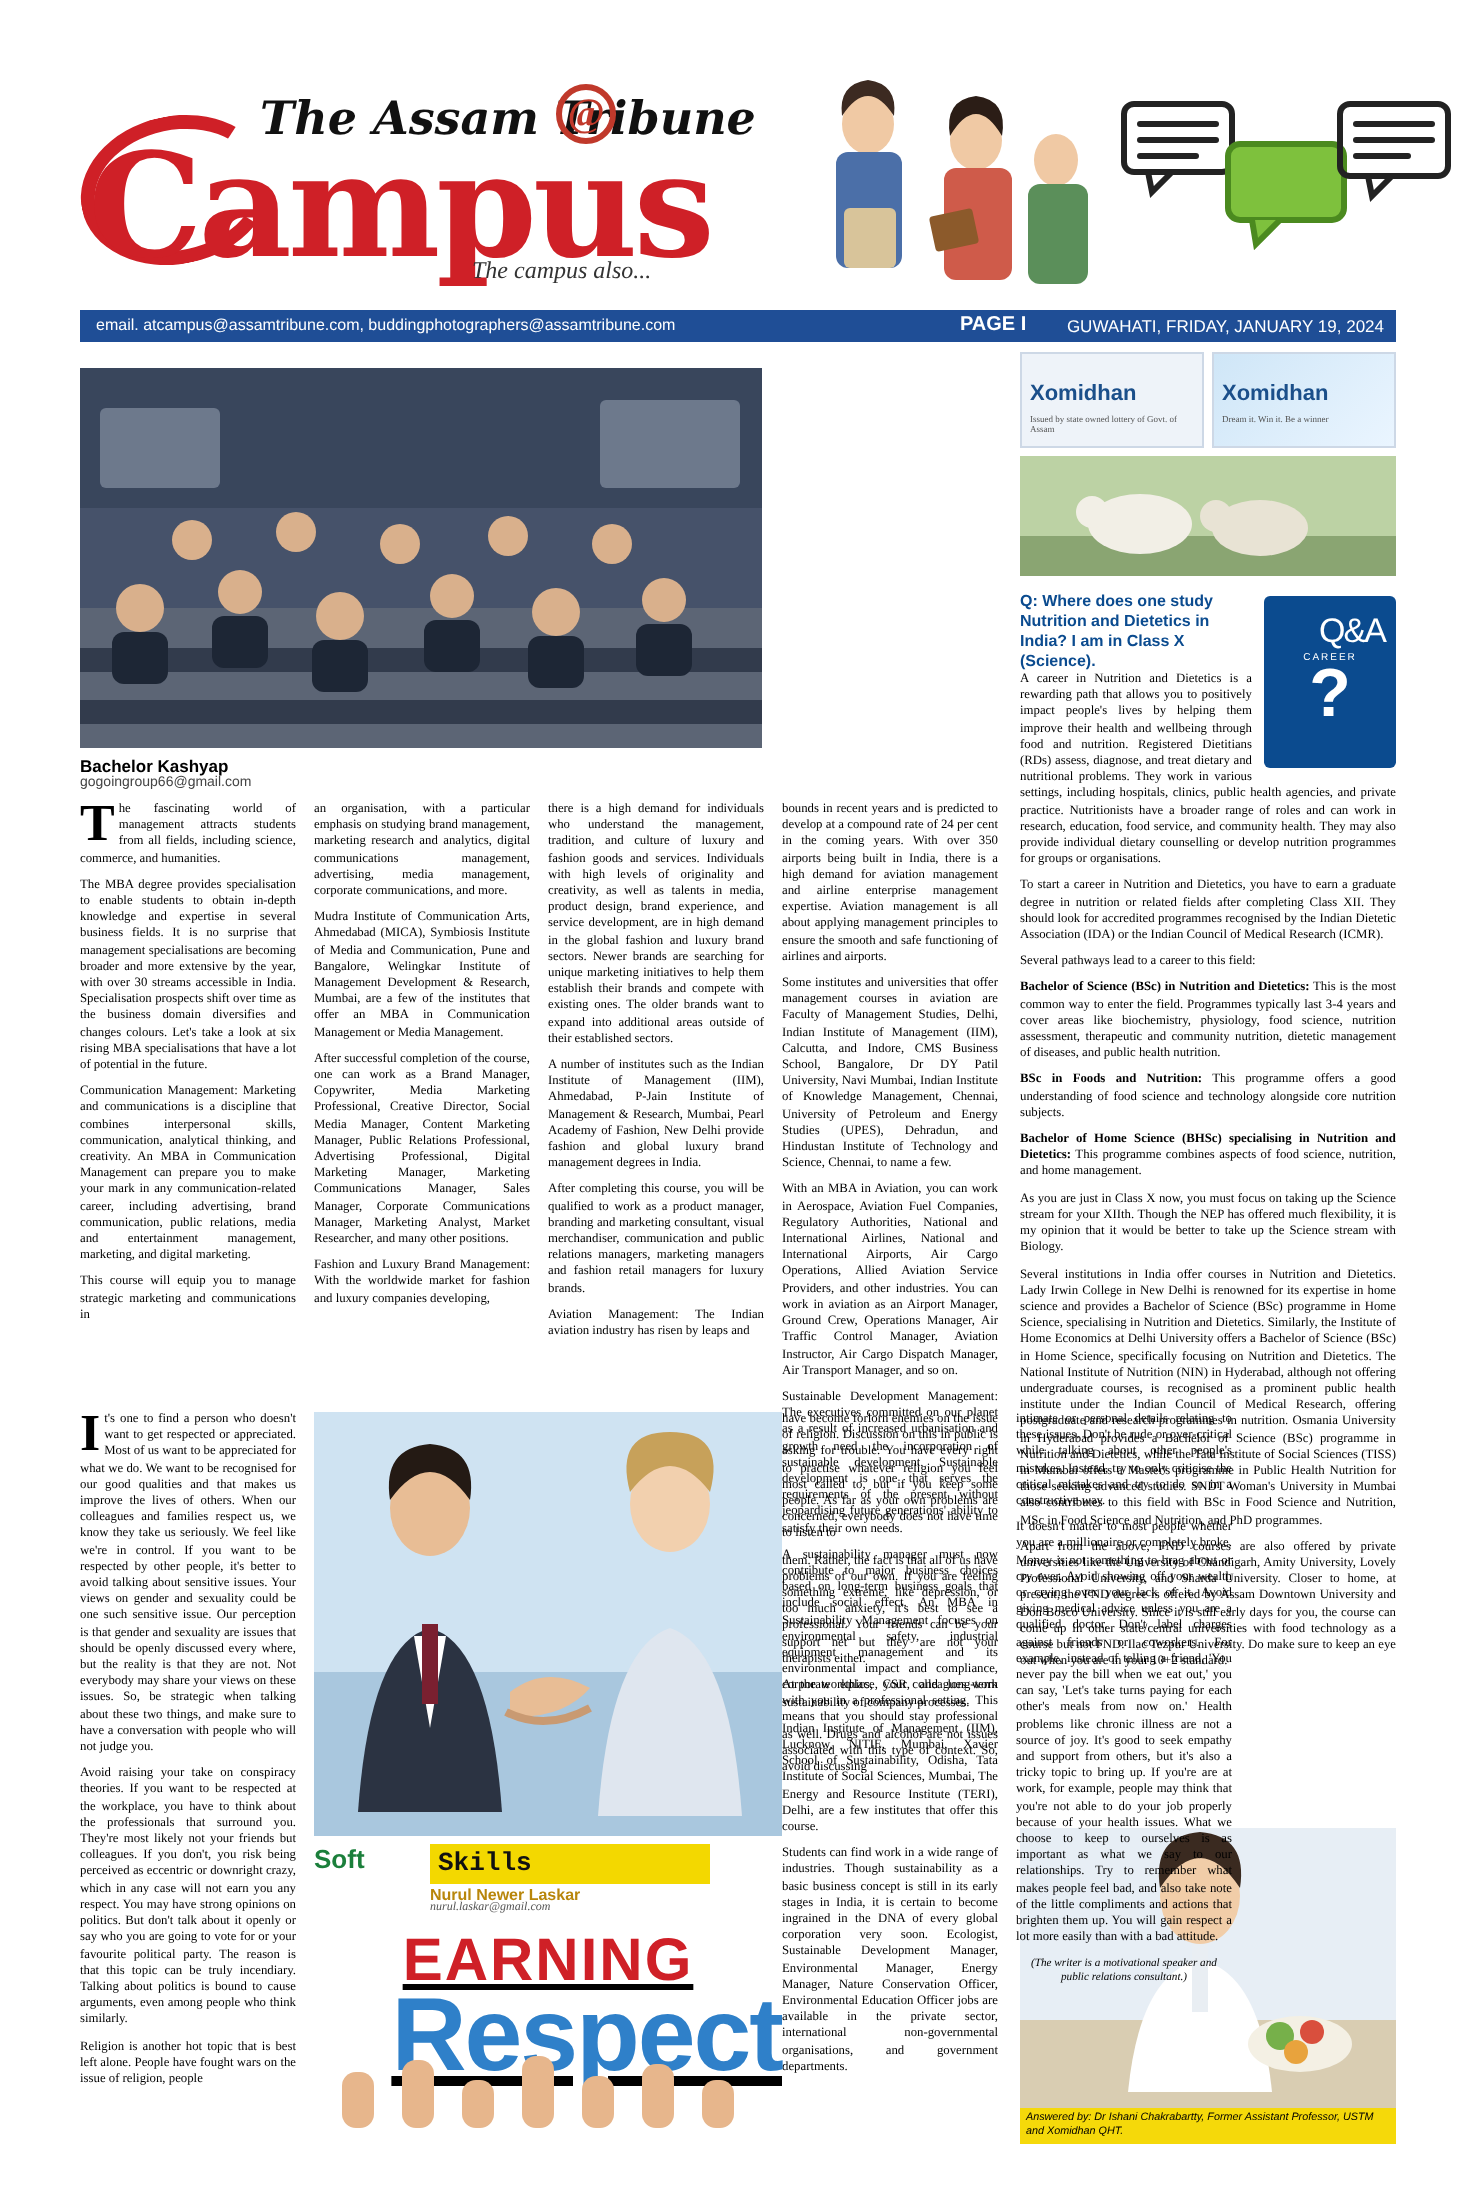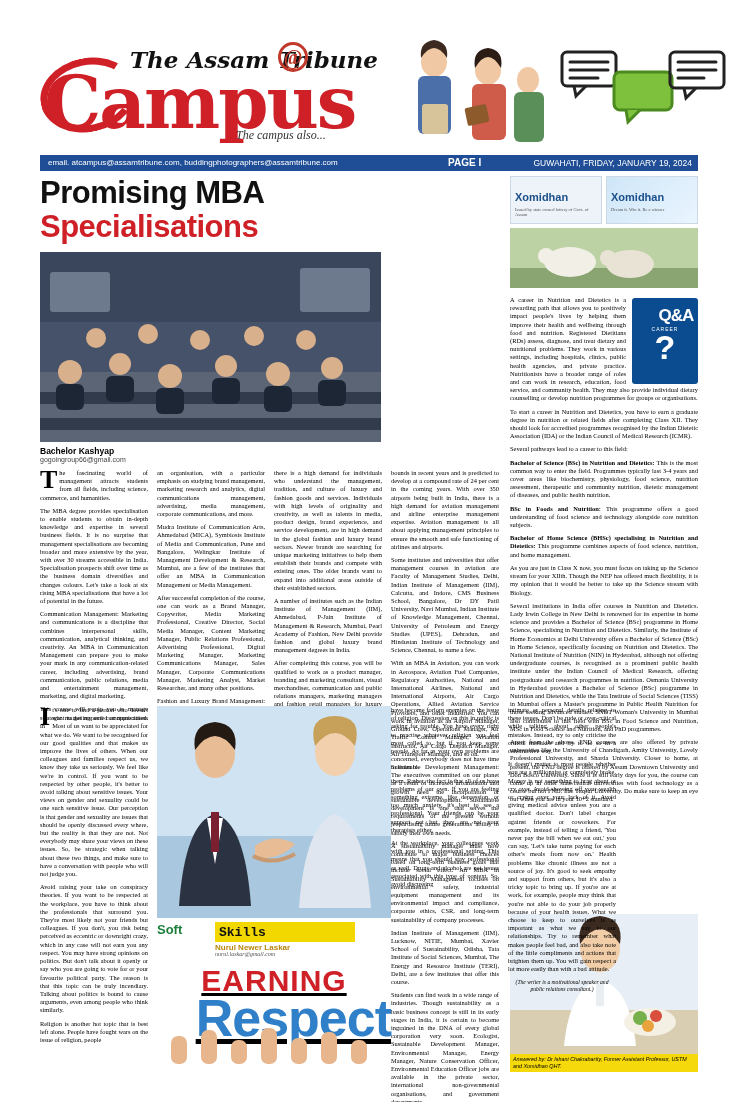--- a/index.html
+++ b/index.html
@@ -27,21 +27,21 @@
   .red-swoosh { position:absolute; left:40px; top:58px; width:96px; height:74px; border:7px solid #cf2027;
                 border-right-color:transparent; border-radius:50%; transform:rotate(-12deg); }
 
   
   .mast-art { position:absolute; right:180px; top:26px; width:170px; height:120px; }
   .chat-bubbles { position:absolute; right:10px; top:46px; width:170px; height:90px; }
 
   
   .topbar { position:absolute; left:40px; top:155px; width:658px; height:16px; background:#1f4e96; }
   .topbar .email { position:absolute; left:8px; top:3px; color:#fff; font-size:8px; font-family:"Liberation Sans",sans-serif; }
-  .topbar .pagen { position:absolute; left:408px; top:2px; color:#fff; font-size:10px; font-weight:bold; font-family:"Liberation Sans",sans-serif; }
+  .topbar .pagen { position:absolute; left:440px; top:2px; color:#fff; font-size:10px; font-weight:bold; font-family:"Liberation Sans",sans-serif; }
   .topbar .place { position:absolute; right:6px; top:3px; color:#fff; font-size:8.5px; font-family:"Liberation Sans",sans-serif; }
 
   
   .content { position:absolute; left:40px; top:176px; width:658px; }
 
   .headline { font-family:"Liberation Sans", sans-serif; font-weight:bold; color:#111;
               font-size:31px; line-height:34px; letter-spacing:-0.5px; }
   .headline .red { color:#cf2027; }
 
   .lead-photo { width:341px; height:190px; margin-top:8px; position:relative; overflow:hidden;
@@ -62,21 +62,21 @@
   .ad .logo { position:absolute; left:4px; top:14px; font-family:"Liberation Sans",sans-serif;
               font-size:11px; font-weight:bold; color:#1b4f8a; }
   .ad .tag { position:absolute; left:4px; top:30px; font-size:4.5px; color:#555; }
   .ad2 { background:linear-gradient(135deg,#cfe6f7,#eaf5ff); }
   .cowbg { width:188px; height:60px; margin-top:4px; background:linear-gradient(90deg,#bdd5a8,#8fae77,#cfd8b0); position:relative; overflow:hidden; }
 
   .qbox { margin-top:8px; }
   .qtitle { font-family:"Liberation Sans",sans-serif; font-weight:bold; font-size:8px; color:#0b4b8f; line-height:10px; }
   .qa-badge { float:right; width:66px; height:86px; background:#0b4b8f; color:#fff; margin:2px 0 2px 6px;
               border-radius:3px; text-align:center; font-family:"Liberation Sans",sans-serif; position:relative; }
-  .qa-badge .qa { font-size:17px; font-weight:bold; padding-top:8px; letter-spacing:-1px;padding-left:22px; }
+  .qa-badge .qa { font-size:17px; font-weight:normal; padding-top:8px; letter-spacing:-1px;padding-left:22px; }
   .qa-badge .career { font-size:5px; letter-spacing:1px; }
   .qa-badge .qm { font-size:34px; font-weight:bold; line-height:30px; }
   .rail p { font-size:6.4px; line-height:8.2px; text-align:justify; margin:0 0 5px 0; }
   .rail .bullethead { font-weight:bold; }
 
   .doctor-photo { width:188px; height:140px; margin-top:4px; position:relative; overflow:hidden;
                   background:linear-gradient(180deg,#dfe9f3,#b9c9da); }
   .ansbar { width:188px; background:#f5d90a; font-size:5.4px; padding:2px 3px; font-style:italic;
             font-family:"Liberation Sans",sans-serif; line-height:7px; }
 
@@ -161,24 +161,20 @@
     </svg>
   </div>
 
   <div class="topbar">
     <span class="email">email. atcampus@assamtribune.com, buddingphotographers@assamtribune.com</span>
     <span class="pagen">PAGE I</span>
     <span class="place">GUWAHATI, FRIDAY, JANUARY 19, 2024</span>
   </div>
 
   <div class="content">
-    <div class="headline">
-      <div>Promising MBA</div>
-      <div class="red">Specialisations</div>
-    </div>
 
     <div class="lead-photo">
       <svg width="341" height="190" viewBox="0 0 341 190">
         <rect width="341" height="190" fill="#46526a"></rect>
         <rect x="0" y="0" width="341" height="70" fill="#39465c"></rect>
         <rect x="0" y="120" width="341" height="70" fill="#5c6575"></rect>
         <g fill="#2b3446" opacity="0.85">
           <rect x="0" y="140" width="341" height="12"></rect>
           <rect x="0" y="166" width="341" height="12"></rect>
         </g>
@@ -267,20 +263,21 @@
         <circle cx="98" cy="30" r="8" fill="#e8e3d4"></circle>
       </svg>
     </div>
 
     <div class="qbox">
       <div class="qa-badge">
         <div class="qa">Q&amp;A</div>
         <div class="career">CAREER</div>
         <div class="qm">?</div>
       </div>
+      <div class="qtitle">Q: Where does one study Nutrition and Dietetics in India? I am in Class X (Science).</div>
       <p>A career in Nutrition and Dietetics is a rewarding path that allows you to positively impact people's lives by helping them improve their health and wellbeing through food and nutrition. Registered Dietitians (RDs) assess, diagnose, and treat dietary and nutritional problems. They work in various settings, including hospitals, clinics, public health agencies, and private practice. Nutritionists have a broader range of roles and can work in research, education, food service, and community health. They may also provide individual dietary counselling or develop nutrition programmes for groups or organisations.</p>
       <p>To start a career in Nutrition and Dietetics, you have to earn a graduate degree in nutrition or related fields after completing Class XII. They should look for accredited programmes recognised by the Indian Dietetic Association (IDA) or the Indian Council of Medical Research (ICMR).</p>
       <p>Several pathways lead to a career to this field:</p>
       <p>
         <span class="bullethead">Bachelor of Science (BSc) in Nutrition and Dietetics:</span><span> This is the most common way to enter the field. Programmes typically last 3-4 years and cover areas like biochemistry, physiology, food science, nutrition assessment, therapeutic and community nutrition, dietetic management of diseases, and public health nutrition.</span>
       </p>
       <p>
         <span class="bullethead">BSc in Foods and Nutrition:</span><span> This programme offers a good understanding of food science and technology alongside core nutrition subjects.</span>
       </p>
       <p>

